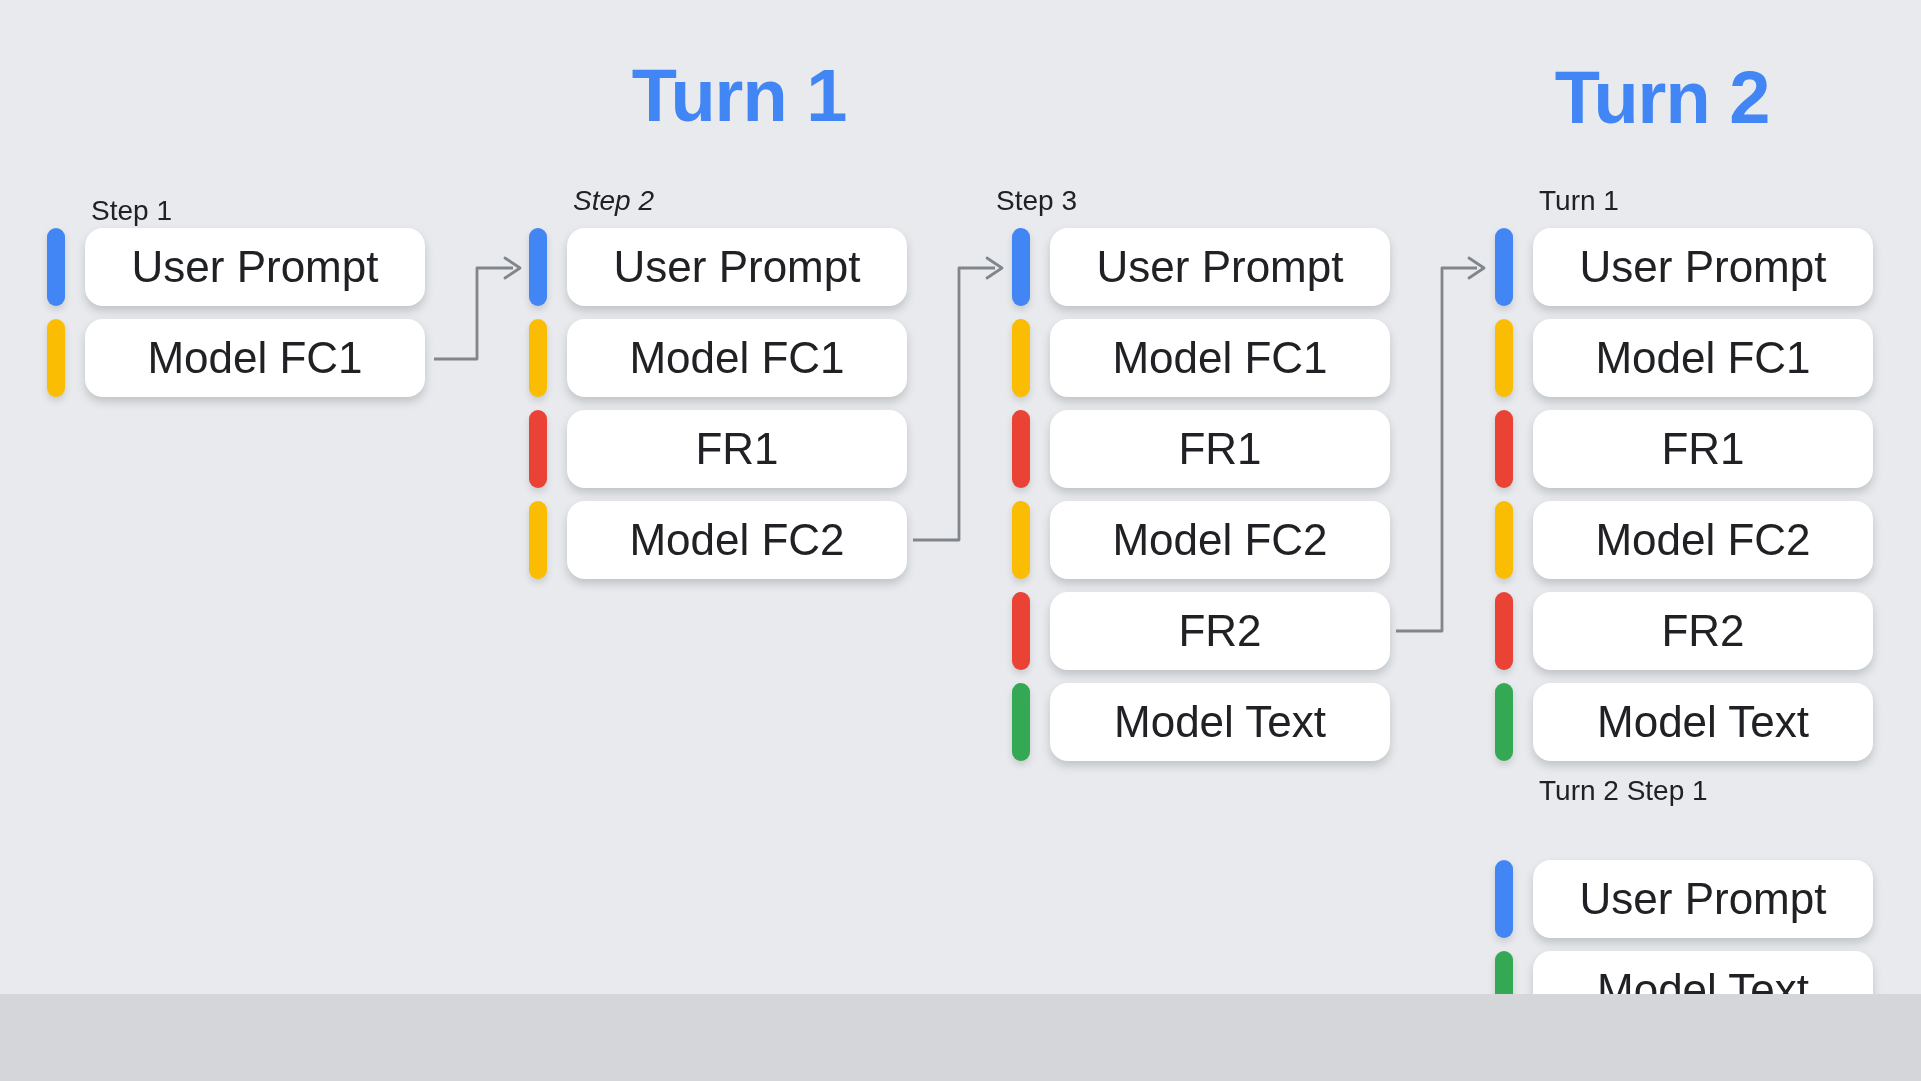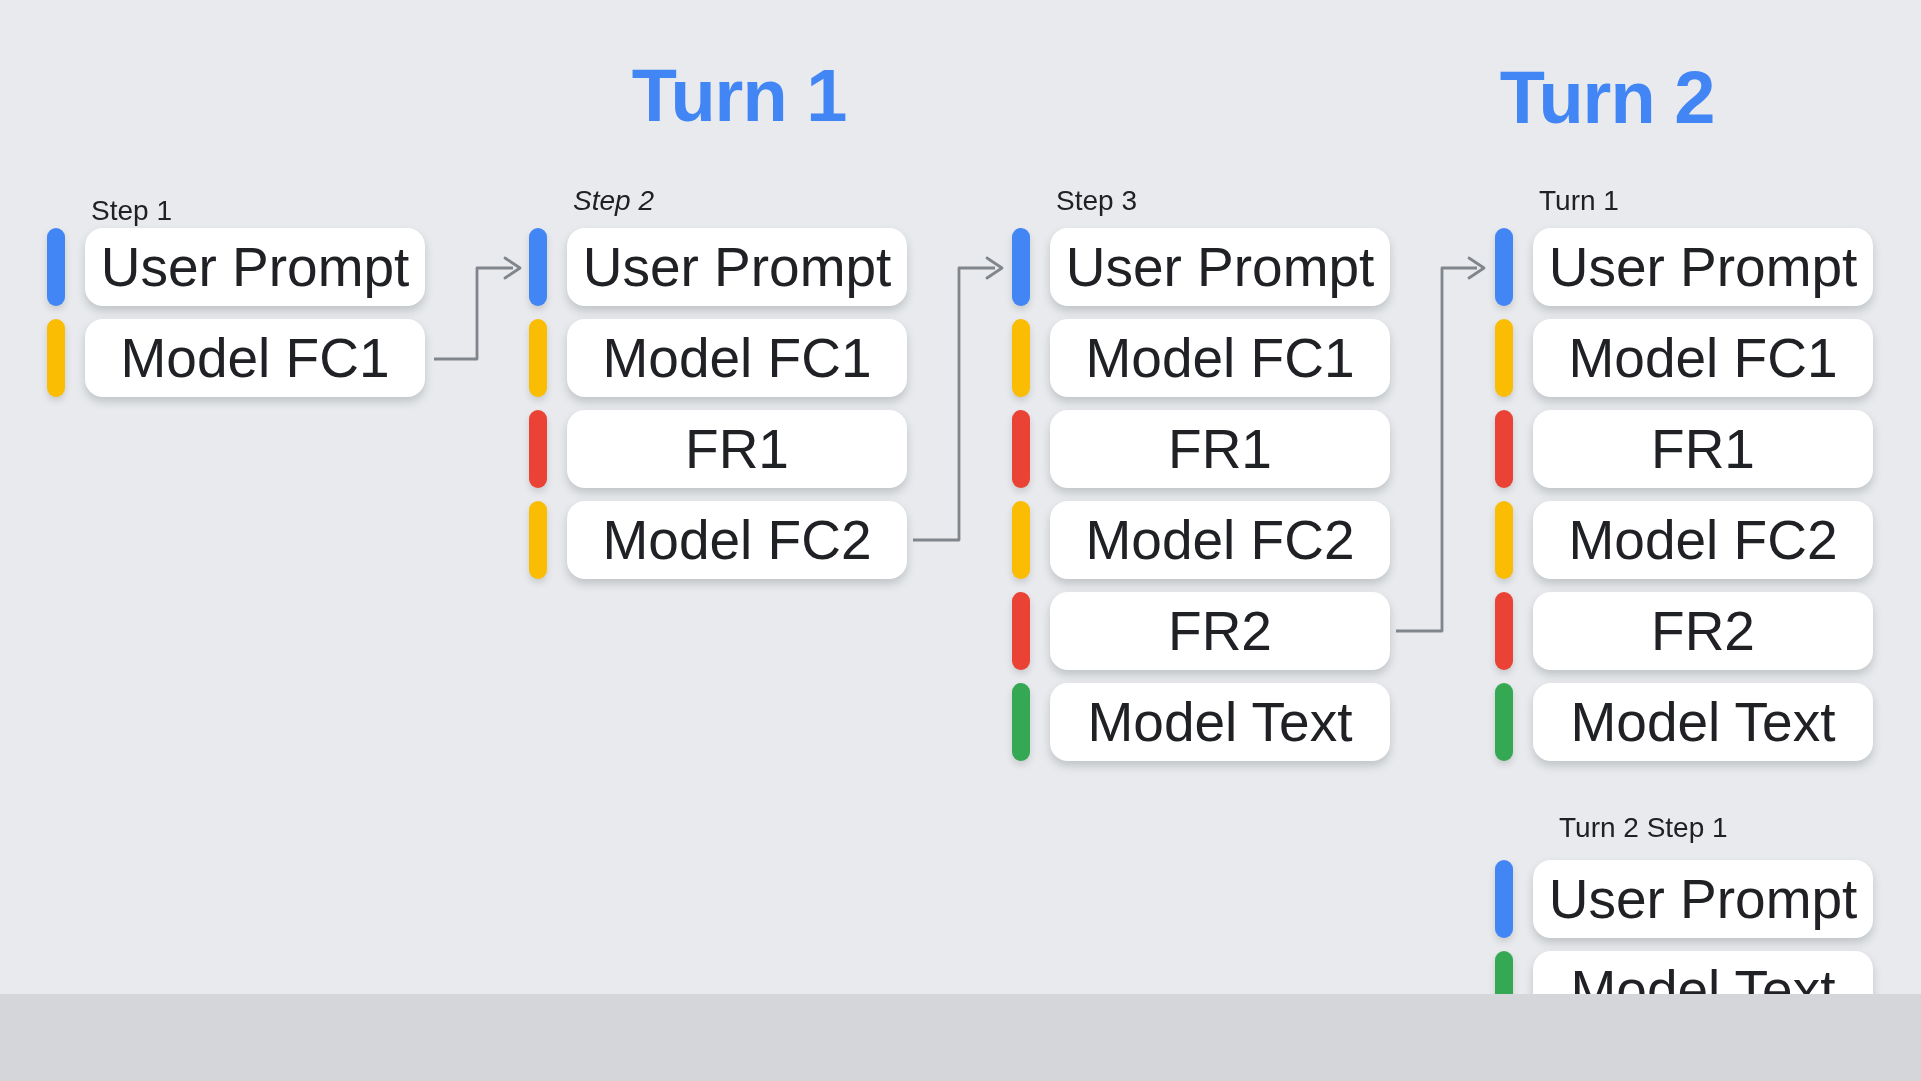--- a/index.html
+++ b/index.html
@@ -36,21 +36,21 @@
   }
   .card{
     position:absolute;
     width:340px;height:78px;
     background:#FFFFFF;
     border-radius:18px;
     box-shadow:0 5px 9px rgba(95,99,104,0.28);
     display:flex;align-items:center;justify-content:center;
   }
   .card-text{
-    font-size:55px;
+    font-size:44px;
     color:#202124;
     font-weight:400;
     white-space:nowrap;
   }
   svg.arrows{
     position:absolute;left:0;top:0;
     pointer-events:none;
   }
 </style>
 </head>
@@ -59,21 +59,21 @@
 <div class="canvas" style="background: rgb(232, 234, 237);">
   <svg class="arrows" width="1921" height="1081">
       <path d="M 434 359 H 477 V 268 H 513" fill="none" stroke="#80868B" stroke-width="2.8" stroke-linejoin="round"></path>
       <path d="M 505 258 L 520 268 L 505 278" fill="none" stroke="#80868B" stroke-width="2.8" stroke-linecap="round" stroke-linejoin="round"></path>
       <path d="M 913 540 H 959 V 268 H 995" fill="none" stroke="#80868B" stroke-width="2.8" stroke-linejoin="round"></path>
       <path d="M 987 258 L 1002 268 L 987 278" fill="none" stroke="#80868B" stroke-width="2.8" stroke-linecap="round" stroke-linejoin="round"></path>
       <path d="M 1396 631 H 1442 V 268 H 1477" fill="none" stroke="#80868B" stroke-width="2.8" stroke-linejoin="round"></path>
       <path d="M 1469 258 L 1484 268 L 1469 278" fill="none" stroke="#80868B" stroke-width="2.8" stroke-linecap="round" stroke-linejoin="round"></path>
     </svg>
 <div class="turn-heading" style="left: 739px; top: 59px; color: rgb(66, 133, 244);">Turn 1</div>
-    <div class="turn-heading" style="left: 1607px; top: 61px; color: rgb(66, 133, 244);">Turn 2</div>
+    <div class="turn-heading" style="left: 1662px; top: 61px; color: rgb(66, 133, 244);">Turn 2</div>
     <div>
       <div class="col-label" style="left: 91px; top: 196px;">Step 1</div>
       <div class="accent-bar" style="left: 47px; top: 228px; background: rgb(66, 133, 244);"></div>
       <div class="card" style="left: 85px; top: 228px; width: 340px; height: 78px;">
         <span class="card-text">User Prompt</span>
       </div>
       <div class="accent-bar" style="left: 47px; top: 319px; background: rgb(251, 188, 4);"></div>
       <div class="card" style="left: 85px; top: 319px; width: 340px; height: 78px;">
         <span class="card-text">Model FC1</span>
       </div>
@@ -91,21 +91,21 @@
       <div class="accent-bar" style="left: 529px; top: 410px; background: rgb(234, 67, 53);"></div>
       <div class="card" style="left: 567px; top: 410px; width: 340px; height: 78px;">
         <span class="card-text">FR1</span>
       </div>
       <div class="accent-bar" style="left: 529px; top: 501px; background: rgb(251, 188, 4);"></div>
       <div class="card" style="left: 567px; top: 501px; width: 340px; height: 78px;">
         <span class="card-text">Model FC2</span>
       </div>
     </div>
     <div>
-      <div class="col-label" style="left: 1056px; top: 186px;">Step 3</div>
+      <div class="col-label" style="left: 996px; top: 186px;">Step 3</div>
       <div class="accent-bar" style="left: 1012px; top: 228px; background: rgb(66, 133, 244);"></div>
       <div class="card" style="left: 1050px; top: 228px; width: 340px; height: 78px;">
         <span class="card-text">User Prompt</span>
       </div>
       <div class="accent-bar" style="left: 1012px; top: 319px; background: rgb(251, 188, 4);"></div>
       <div class="card" style="left: 1050px; top: 319px; width: 340px; height: 78px;">
         <span class="card-text">Model FC1</span>
       </div>
       <div class="accent-bar" style="left: 1012px; top: 410px; background: rgb(234, 67, 53);"></div>
       <div class="card" style="left: 1050px; top: 410px; width: 340px; height: 78px;">
@@ -145,21 +145,21 @@
       <div class="accent-bar" style="left: 1495px; top: 592px; background: rgb(234, 67, 53);"></div>
       <div class="card" style="left: 1533px; top: 592px; width: 340px; height: 78px;">
         <span class="card-text">FR2</span>
       </div>
       <div class="accent-bar" style="left: 1495px; top: 683px; background: rgb(52, 168, 83);"></div>
       <div class="card" style="left: 1533px; top: 683px; width: 340px; height: 78px;">
         <span class="card-text">Model Text</span>
       </div>
     </div>
     <div>
-      <div class="col-label" style="left: 1539px; top: 813px; margin-left: 20px;">Turn 2 Step 1</div>
+      <div class="col-label" style="left: 1539px; top: 776px;">Turn 2 Step 1</div>
       <div class="accent-bar" style="left: 1495px; top: 860px; background: rgb(66, 133, 244);"></div>
       <div class="card" style="left: 1533px; top: 860px; width: 340px; height: 78px;">
         <span class="card-text">User Prompt</span>
       </div>
       <div class="accent-bar" style="left: 1495px; top: 951px; background: rgb(52, 168, 83);"></div>
       <div class="card" style="left: 1533px; top: 951px; width: 340px; height: 78px;">
         <span class="card-text">Model Text</span>
       </div>
     </div>
   </div>

